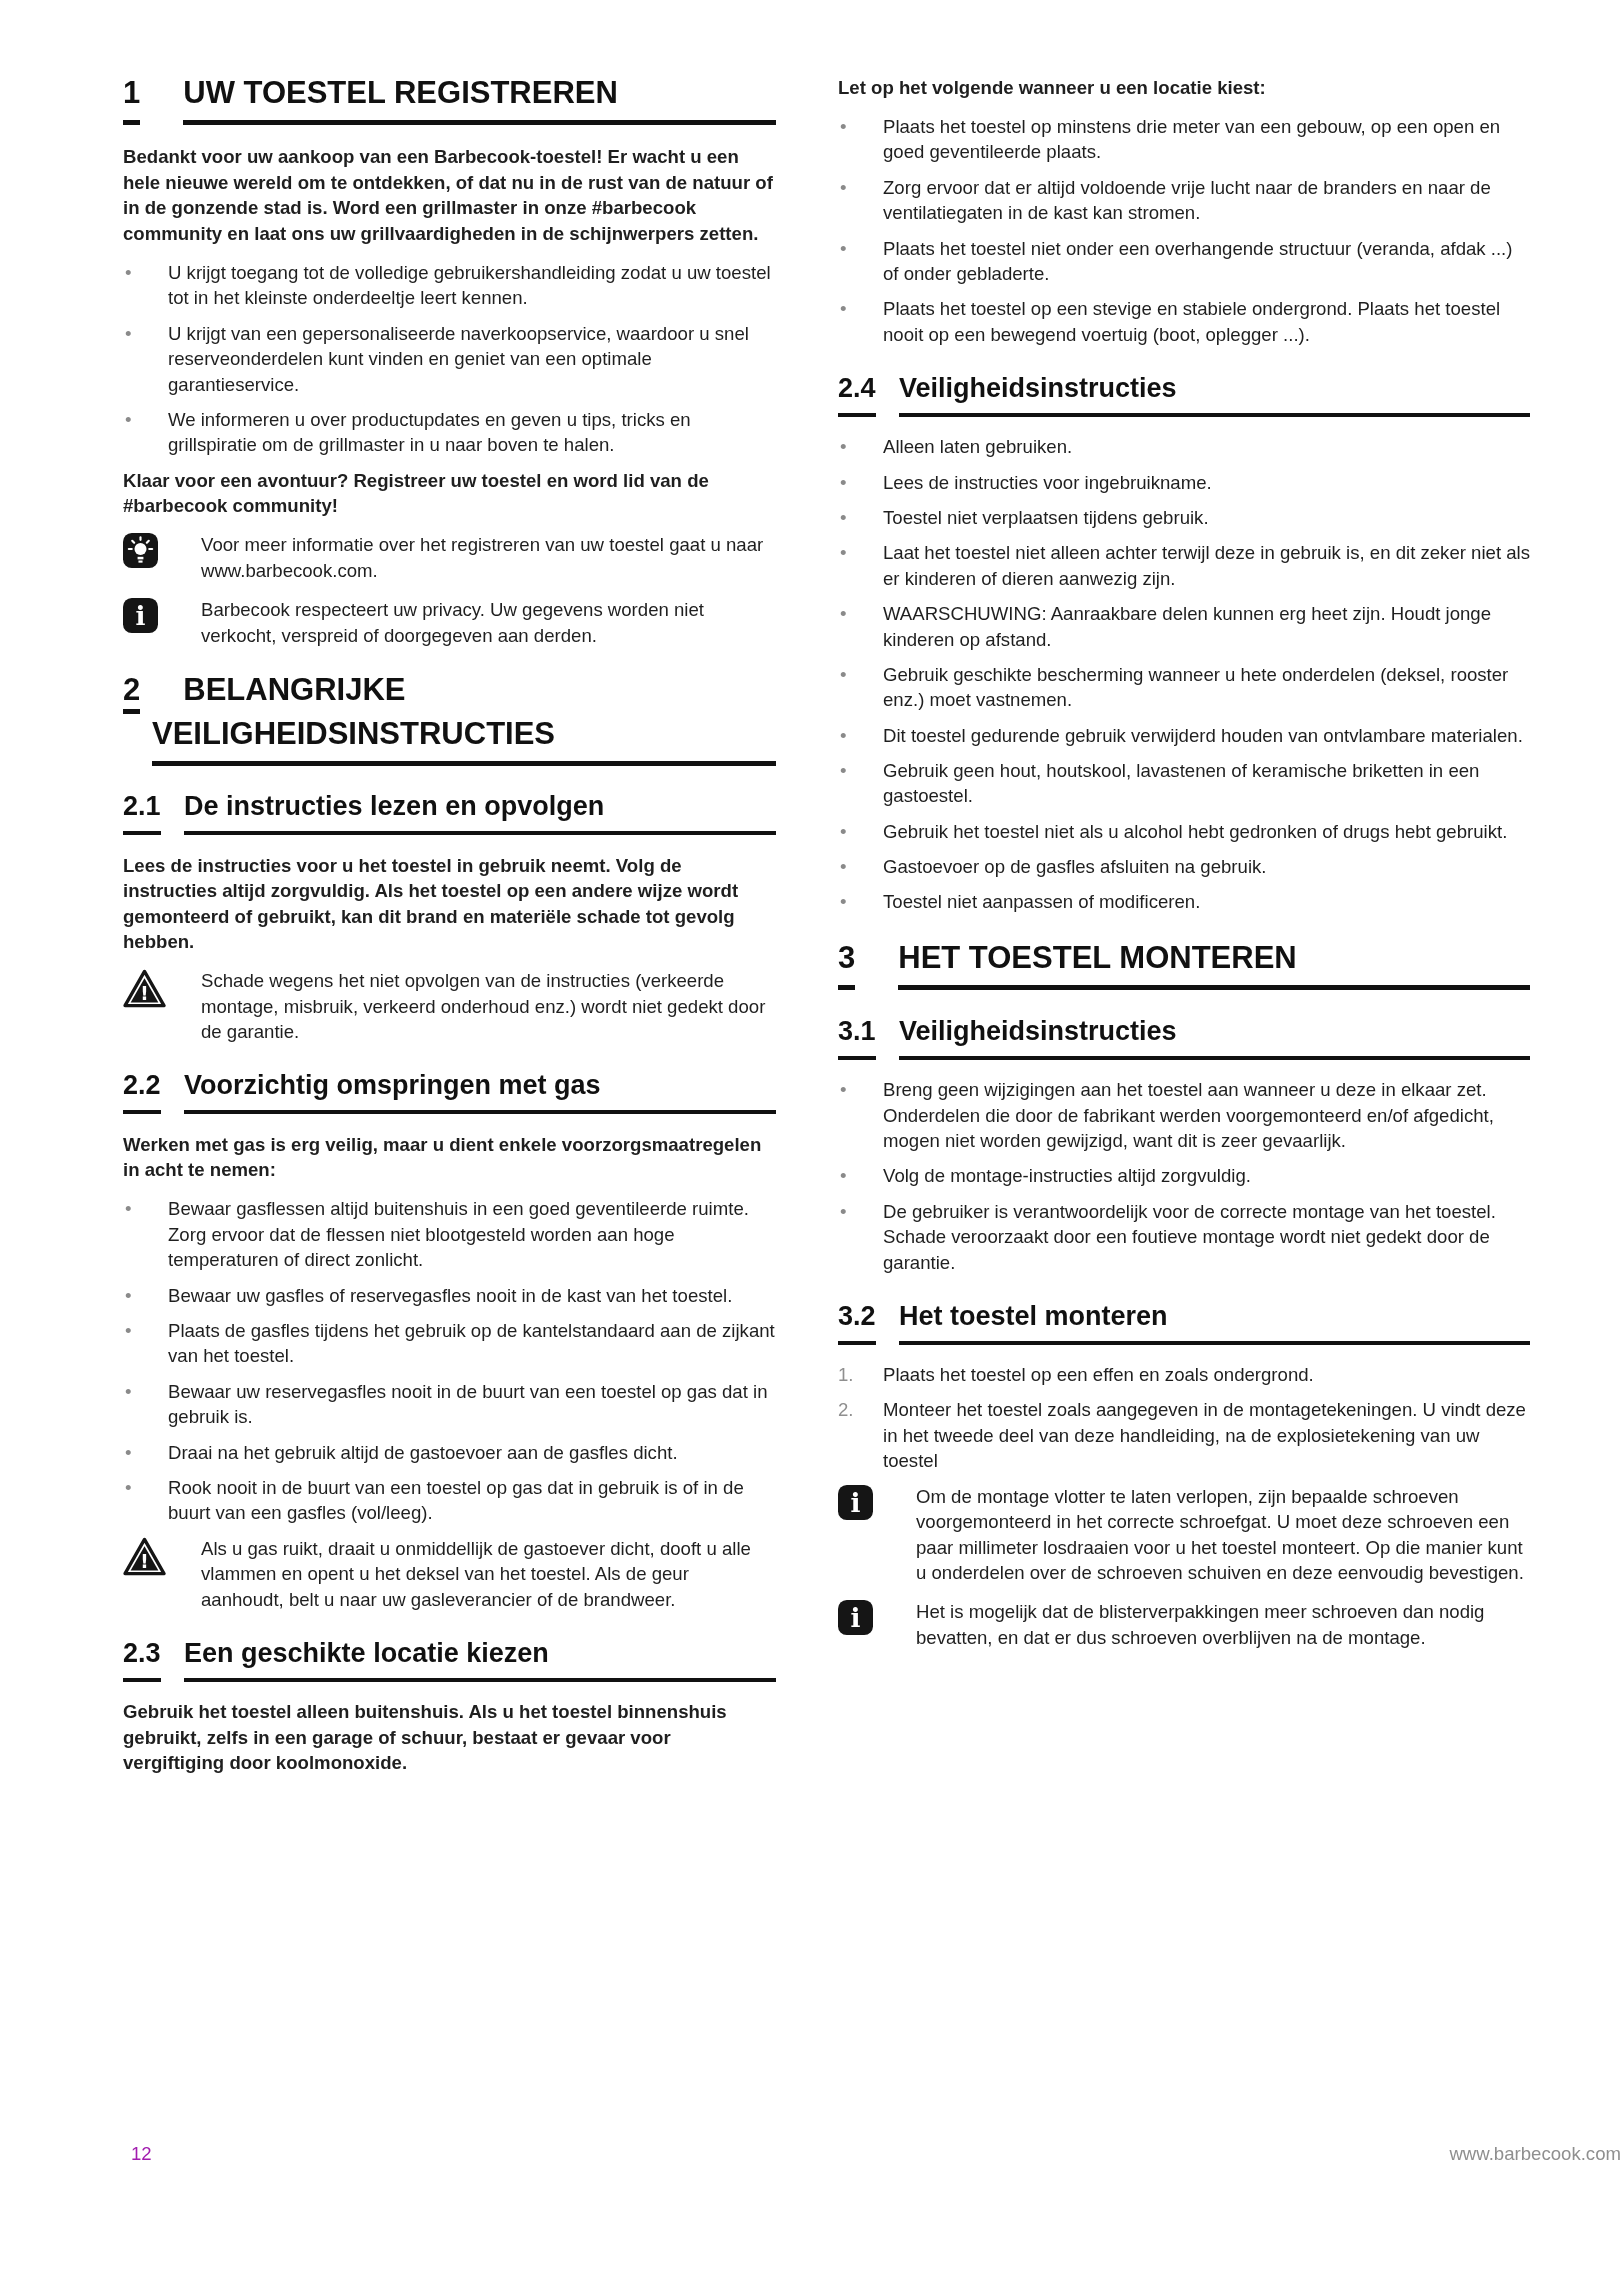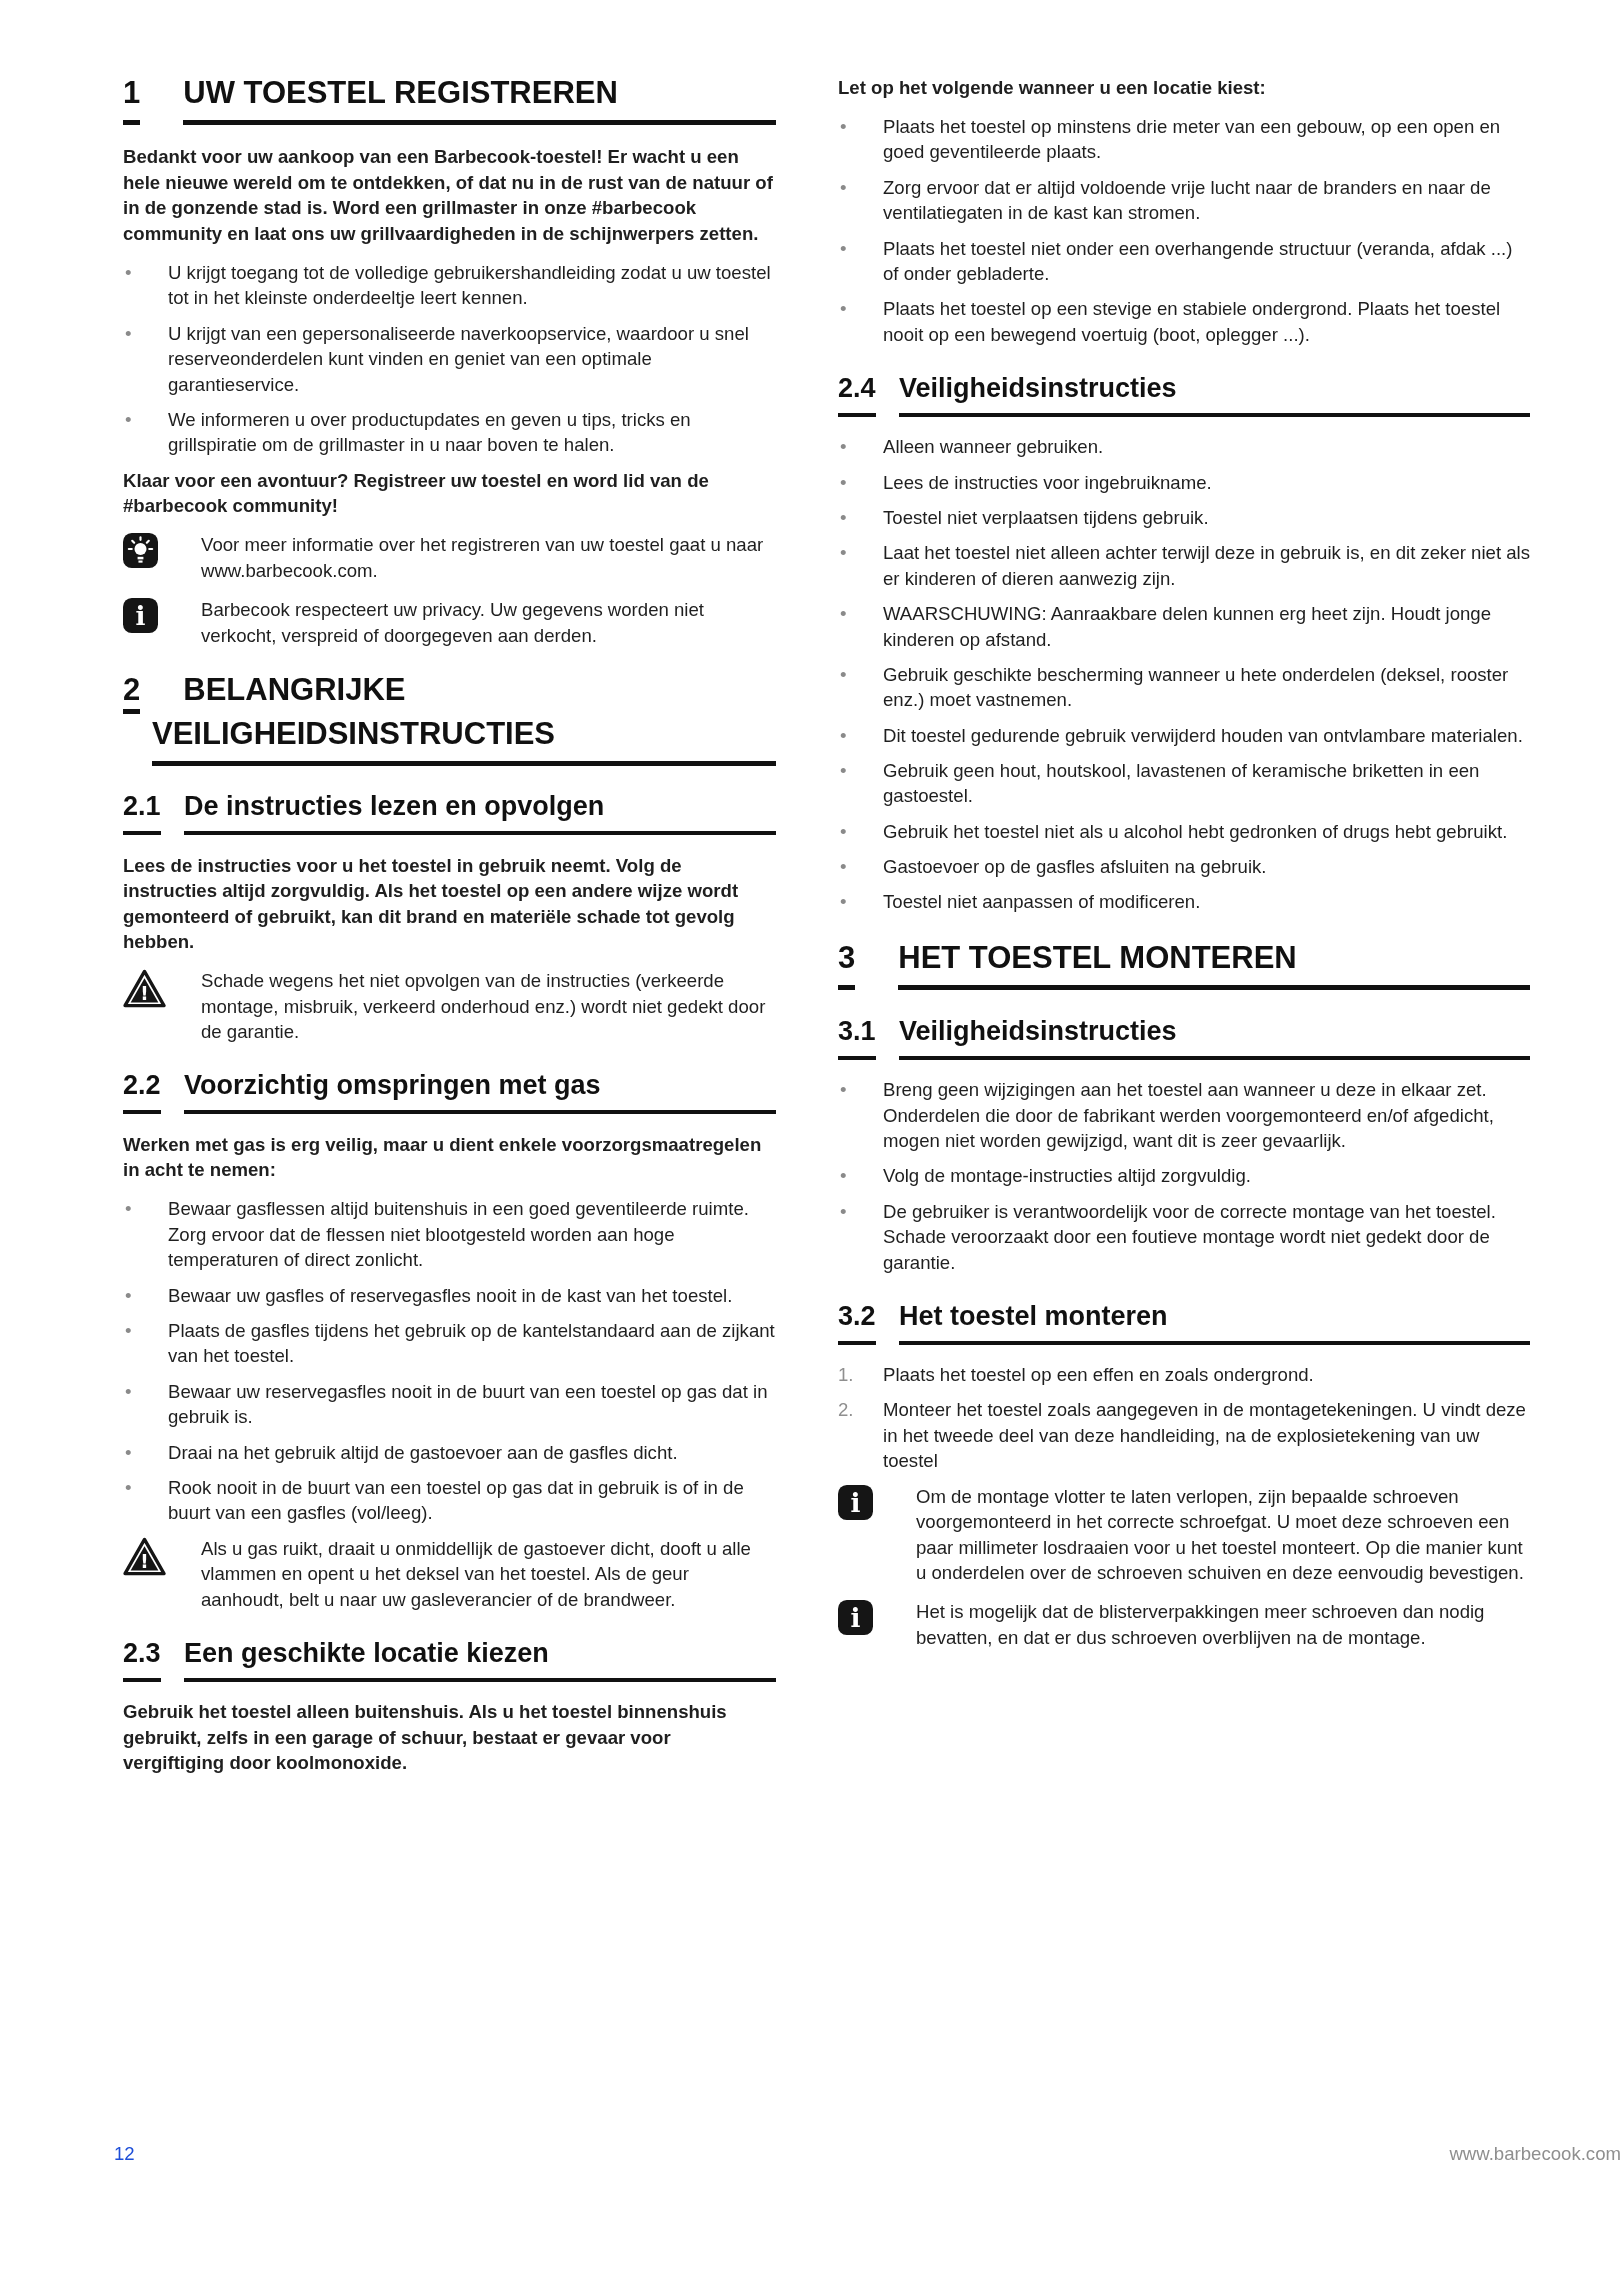--- a/index.html
+++ b/index.html
@@ -42,21 +42,21 @@
   
   .step{display:flex;margin-bottom:9.8px;}
   .snum{width:45px;color:#8f8f8f;flex:none;}
   .stext{flex:1;}
 
   
   .note{position:relative;padding-left:78px;margin:5.9px 0 13.7px 0;min-height:39px;}
   .nicon{position:absolute;left:0;top:1px;}
 
   
-  .footer-num{position:absolute;left:114px;top:2141px;color:#1d4ed8;text-align:center;}
+  .footer-num{position:absolute;left:131px;top:2141px;color:#a21caf;text-align:center;}
   .footer-url{position:absolute;left:0;right:0;top:2141px;text-align:right;color:#8f8f8f;}
 </style>
 </head>
 <body>
 
 <div class="page">
 
   <div class="col col-left">
 
     <div class="h1 single">
@@ -222,21 +222,21 @@
 
     <div class="h2">
       <span class="hnum">2.4</span>
       <span class="hgap"></span>
       <span class="htitle">Veiligheidsinstructies</span>
     </div>
 
     <div class="blist">
       <div class="li">
         <span class="dot">•</span>
-        <div class="litext">Alleen wanneer gebruiken.</div>
+        <div class="litext">Alleen laten gebruiken.</div>
       </div>
       <div class="li">
         <span class="dot">•</span>
         <div class="litext">Lees de instructies voor ingebruikname.</div>
       </div>
       <div class="li">
         <span class="dot">•</span>
         <div class="litext">Toestel niet verplaatsen tijdens gebruik.</div>
       </div>
       <div class="li">

